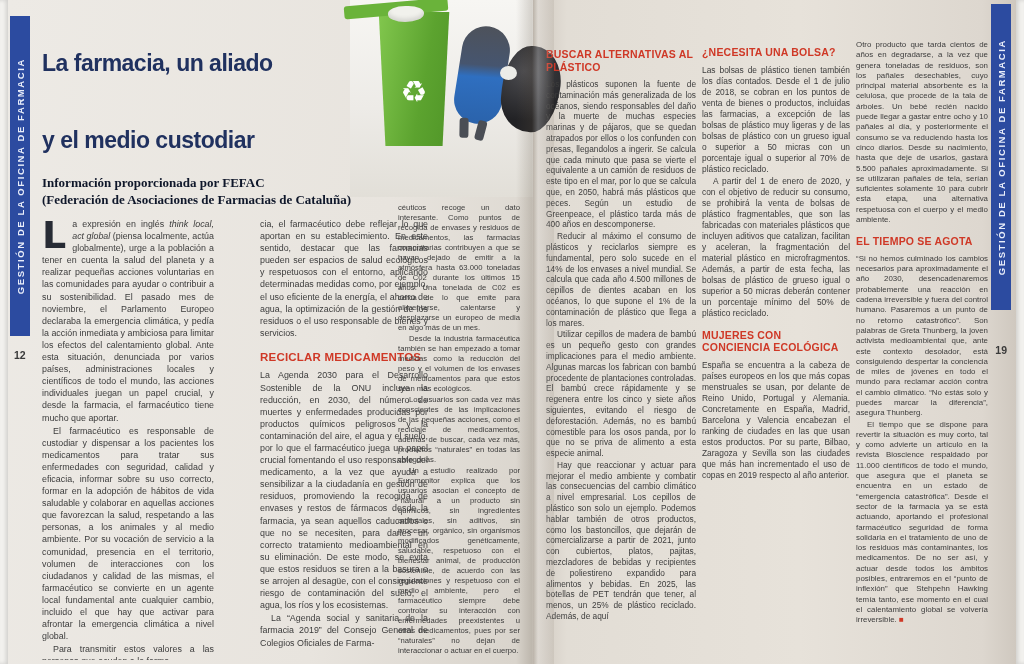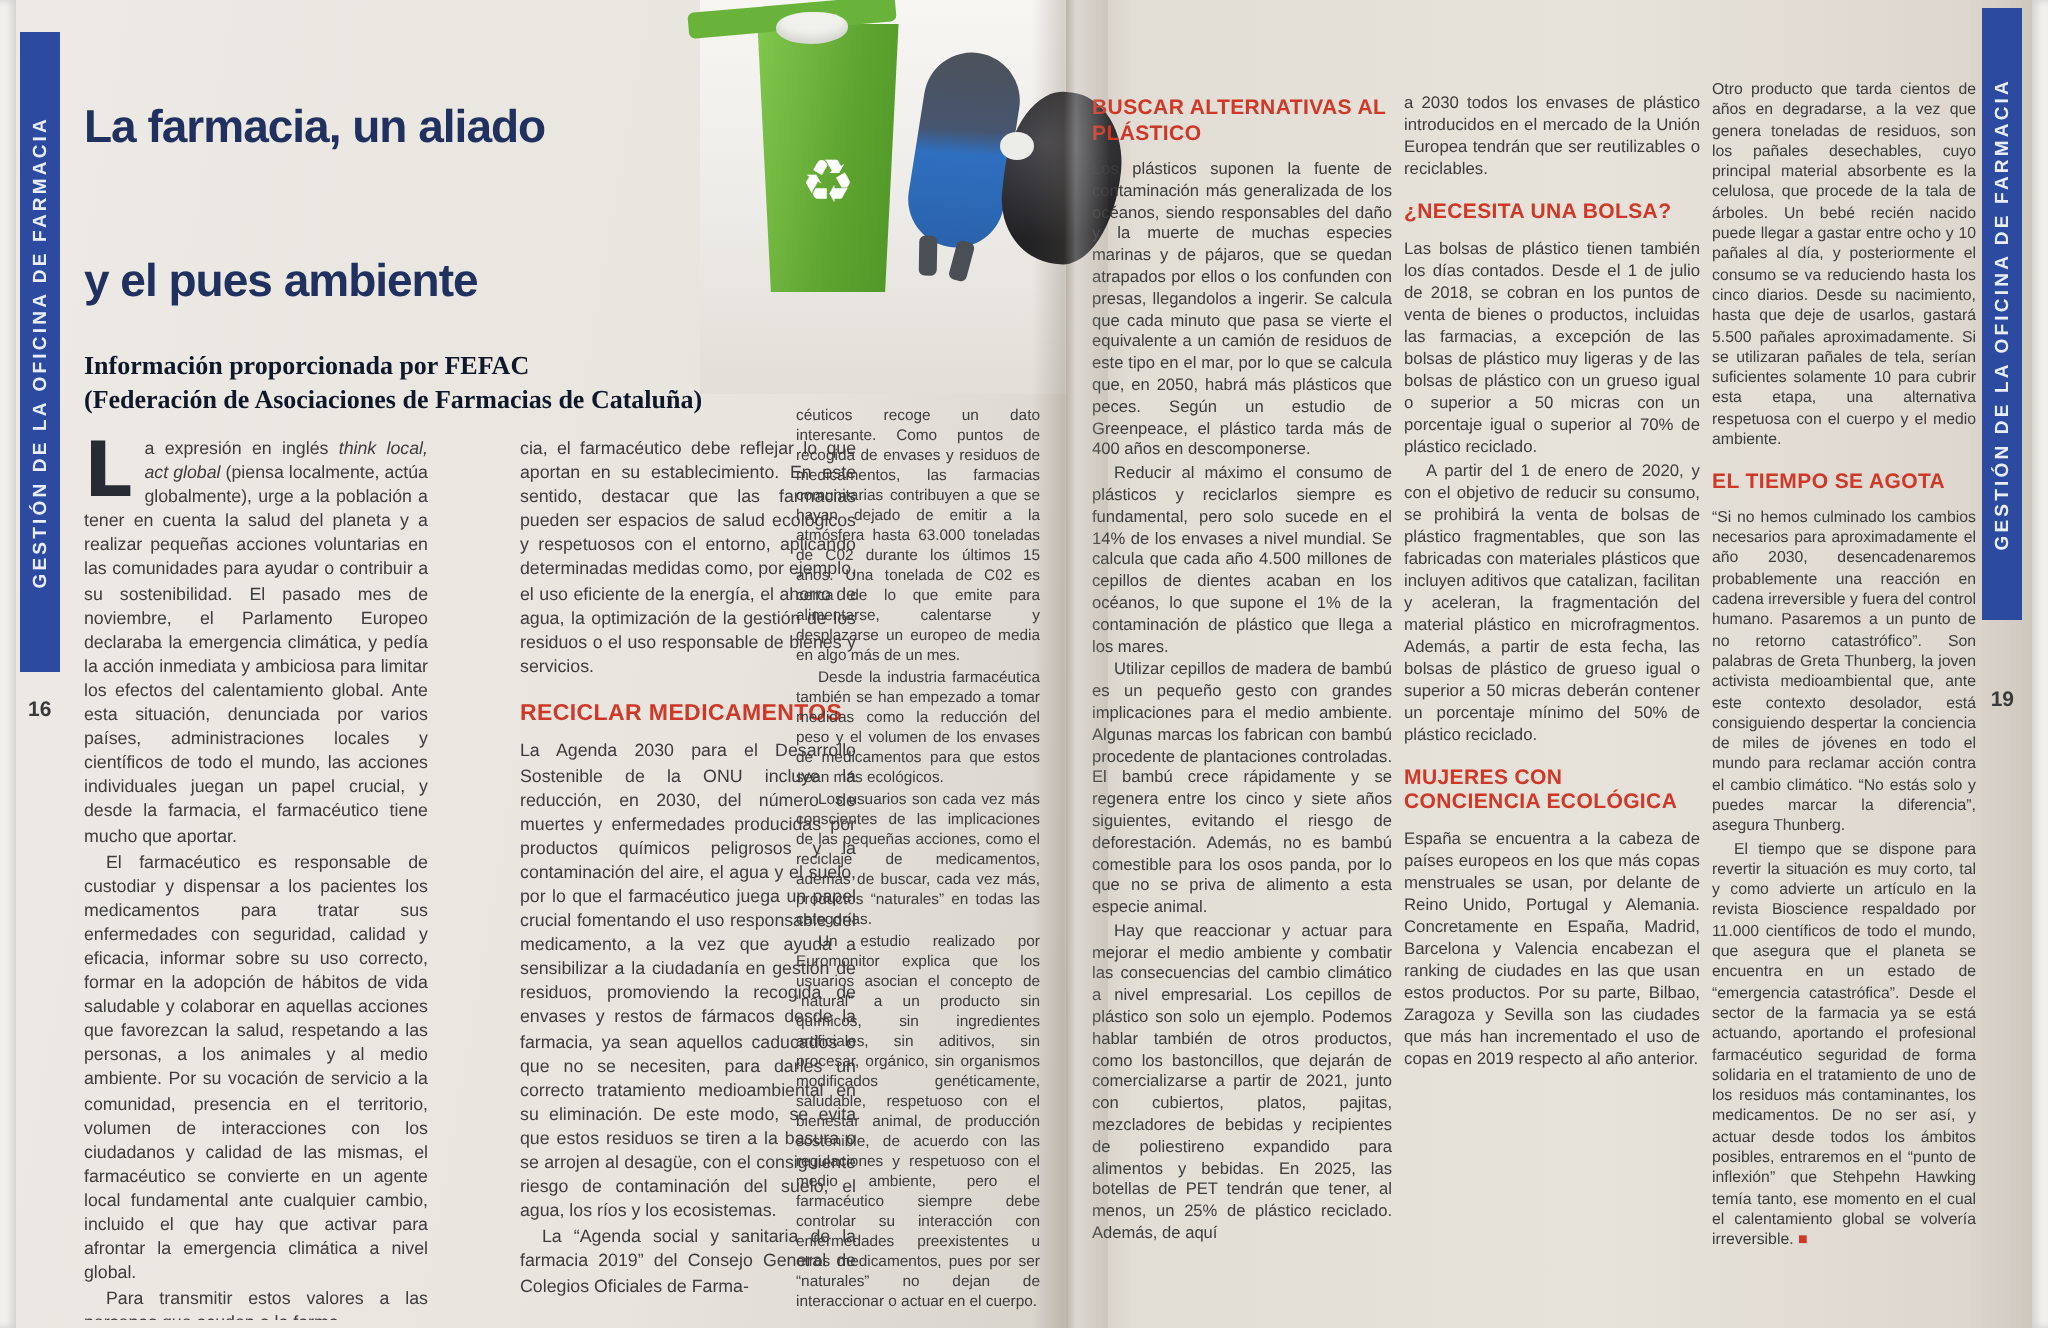--- a/index.html
+++ b/index.html
@@ -79,21 +79,21 @@
 <div class="spread">
 
   <div class="edge left"></div>
   <div class="edge right"></div>
   <div class="page page-left"></div>
   <div class="page page-right"></div>
 
   <div class="tab tab-left">
     <span class="tab-text">GESTIÓN DE LA OFICINA DE FARMACIA</span>
   </div>
-  <div class="pagenum pagenum-left">16</div>
+  <div class="pagenum pagenum-left">12</div>
 
   <div class="tab tab-right">
     <span class="tab-text">GESTIÓN DE LA OFICINA DE FARMACIA</span>
   </div>
   <div class="pagenum pagenum-right">19</div>
 
   <div class="photo">
     <div class="bin">
       <span class="recycle-glyph">♻</span>
     </div>
@@ -103,21 +103,21 @@
     </div>
     <div class="bag"></div>
     <div class="glove"></div>
   </div>
   <div class="bin-lid"></div>
   <div class="paper-wad"></div>
 
   <h1 class="title">
     <span>La farmacia, un aliado</span><br>
     <br>
-    <span>y el pues ambiente</span>
+    <span>y el medio custodiar</span>
   </h1>
 
   <div class="byline">
     <div>Información proporcionada por FEFAC</div>
     <div>(Federación de Asociaciones de Farmacias de Cataluña)</div>
   </div>
 
   <div class="col col1">
     <p><span class="dropcap">L</span><span>a expresión en inglés </span><em>think local, act global</em><span> (piensa localmente, actúa globalmente), urge a la población a tener en cuenta la salud del planeta y a realizar pequeñas acciones voluntarias en las comunidades para ayudar o contribuir a su sostenibilidad. El pasado mes de noviembre, el Parlamento Europeo declaraba la emergencia climática, y pedía la acción inmediata y ambiciosa para limitar los efectos del calentamiento global. Ante esta situación, denunciada por varios países, administraciones locales y científicos de todo el mundo, las acciones individuales juegan un papel crucial, y desde la farmacia, el farmacéutico tiene mucho que aportar.</span></p>
     <p>El farmacéutico es responsable de custodiar y dispensar a los pacientes los medicamentos para tratar sus enfermedades con seguridad, calidad y eficacia, informar sobre su uso correcto, formar en la adopción de hábitos de vida saludable y colaborar en aquellas acciones que favorezcan la salud, respetando a las personas, a los animales y al medio ambiente. Por su vocación de servicio a la comunidad, presencia en el territorio, volumen de interacciones con los ciudadanos y calidad de las mismas, el farmacéutico se convierte en un agente local fundamental ante cualquier cambio, incluido el que hay que activar para afrontar la emergencia climática a nivel global.</p>
@@ -140,21 +140,20 @@
 
   <div class="col col4">
     <h3 class="sec">BUSCAR ALTERNATIVAS AL PLÁSTICO</h3>
     <p>Los plásticos suponen la fuente de contaminación más generalizada de los océanos, siendo responsables del daño y la muerte de muchas especies marinas y de pájaros, que se quedan atrapados por ellos o los confunden con presas, llegandolos a ingerir. Se calcula que cada minuto que pasa se vierte el equivalente a un camión de residuos de este tipo en el mar, por lo que se calcula que, en 2050, habrá más plásticos que peces. Según un estudio de Greenpeace, el plástico tarda más de 400 años en descomponerse.</p>
     <p>Reducir al máximo el consumo de plásticos y reciclarlos siempre es fundamental, pero solo sucede en el 14% de los envases a nivel mundial. Se calcula que cada año 4.500 millones de cepillos de dientes acaban en los océanos, lo que supone el 1% de la contaminación de plástico que llega a los mares.</p>
     <p>Utilizar cepillos de madera de bambú es un pequeño gesto con grandes implicaciones para el medio ambiente. Algunas marcas los fabrican con bambú procedente de plantaciones controladas. El bambú crece rápidamente y se regenera entre los cinco y siete años siguientes, evitando el riesgo de deforestación. Además, no es bambú comestible para los osos panda, por lo que no se priva de alimento a esta especie animal.</p>
     <p>Hay que reaccionar y actuar para mejorar el medio ambiente y combatir las consecuencias del cambio climático a nivel empresarial. Los cepillos de plástico son solo un ejemplo. Podemos hablar también de otros productos, como los bastoncillos, que dejarán de comercializarse a partir de 2021, junto con cubiertos, platos, pajitas, mezcladores de bebidas y recipientes de poliestireno expandido para alimentos y bebidas. En 2025, las botellas de PET tendrán que tener, al menos, un 25% de plástico reciclado. Además, de aquí</p>
   </div>
 
   <div class="col col5">
-    <p>a 2030 todos los envases de plástico introducidos en el mercado de la Unión Europea tendrán que ser reutilizables o reciclables.</p>
     <h3 class="sec">¿NECESITA UNA BOLSA?</h3>
     <p>Las bolsas de plástico tienen también los días contados. Desde el 1 de julio de 2018, se cobran en los puntos de venta de bienes o productos, incluidas las farmacias, a excepción de las bolsas de plástico muy ligeras y de las bolsas de plástico con un grueso igual o superior a 50 micras con un porcentaje igual o superior al 70% de plástico reciclado.</p>
     <p>A partir del 1 de enero de 2020, y con el objetivo de reducir su consumo, se prohibirá la venta de bolsas de plástico fragmentables, que son las fabricadas con materiales plásticos que incluyen aditivos que catalizan, facilitan y aceleran, la fragmentación del material plástico en microfragmentos. Además, a partir de esta fecha, las bolsas de plástico de grueso igual o superior a 50 micras deberán contener un porcentaje mínimo del 50% de plástico reciclado.</p>
     <h3 class="sec">MUJERES CON CONCIENCIA ECOLÓGICA</h3>
     <p>España se encuentra a la cabeza de países europeos en los que más copas menstruales se usan, por delante de Reino Unido, Portugal y Alemania. Concretamente en España, Madrid, Barcelona y Valencia encabezan el ranking de ciudades en las que usan estos productos. Por su parte, Bilbao, Zaragoza y Sevilla son las ciudades que más han incrementado el uso de copas en 2019 respecto al año anterior.</p>
   </div>
 
   <div class="col col6">
     <p>Otro producto que tarda cientos de años en degradarse, a la vez que genera toneladas de residuos, son los pañales desechables, cuyo principal material absorbente es la celulosa, que procede de la tala de árboles. Un bebé recién nacido puede llegar a gastar entre ocho y 10 pañales al día, y posteriormente el consumo se va reduciendo hasta los cinco diarios. Desde su nacimiento, hasta que deje de usarlos, gastará 5.500 pañales aproximadamente. Si se utilizaran pañales de tela, serían suficientes solamente 10 para cubrir esta etapa, una alternativa respetuosa con el cuerpo y el medio ambiente.</p>
     <h3 class="sec">EL TIEMPO SE AGOTA</h3>

